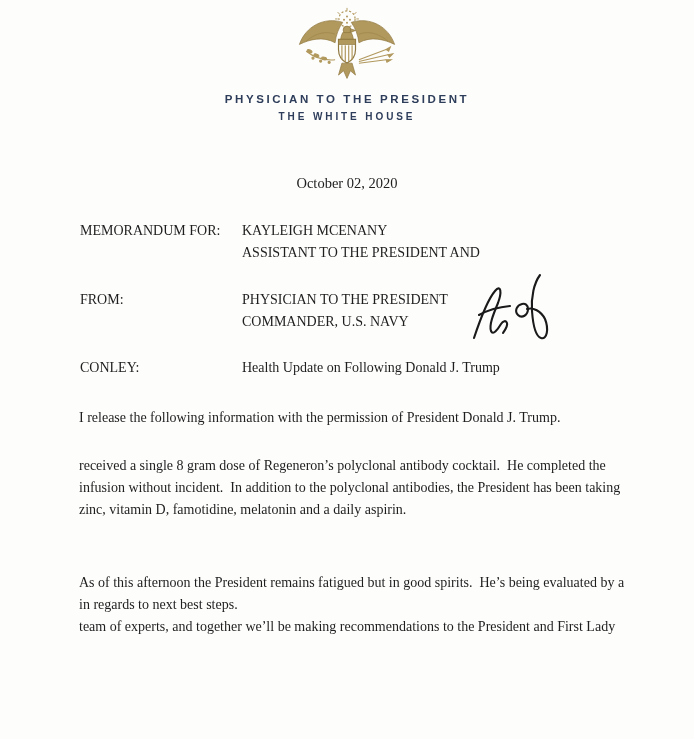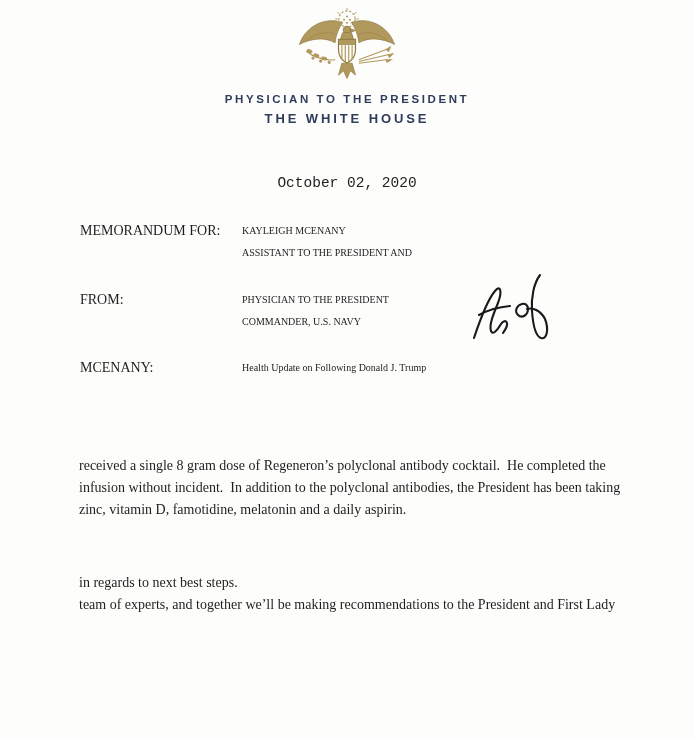--- a/index.html
+++ b/index.html
@@ -19,34 +19,34 @@
     color:var(--ink);
   }
   
   .seal{position:absolute;left:296px;top:6px;width:102px;height:82px;}
   .lh-line{
     position:absolute;left:0;width:694px;text-align:center;
     font-family:"Liberation Sans", sans-serif;
     color:var(--navy);font-weight:600;
   }
   .lh1{top:93px;font-size:11.5px;letter-spacing:2.6px;}
-  .lh2{top:111px;font-size:13px;letter-spacing:2.9px;}
+  .lh2{top:111px;font-size:10px;letter-spacing:2.9px;}
   
   .date{
     position:absolute;left:0;top:175px;width:694px;text-align:center;
-    font-size:14.5px;white-space:pre;font-family:Liberation Mono, monospace;
+    font-size:14.5px;white-space:pre;
   }
   
   .memo-row{position:absolute;left:0;width:694px;}
   .memo-label{
     position:absolute;left:80px;top:0;
     font-size:14px;line-height:22px;white-space:pre;
   }
   .memo-lines{position:absolute;left:242px;top:0;}
-  .memo-line{font-size:10px;line-height:22px;white-space:pre;}
+  .memo-line{font-size:14px;line-height:22px;white-space:pre;}
   .row-memorandum{top:220px;}
   .row-from{top:289px;}
   .row-subject{top:357px;}
   
   .signature{position:absolute;left:464px;top:266px;width:90px;height:82px;}
   
   .para{position:absolute;left:79px;}
   .body-line{font-size:14px;line-height:22px;white-space:pre;}
   .para1{top:407px;}
   .para2{top:455px;}
@@ -151,32 +151,36 @@
   <svg class="signature" viewBox="0 0 90 82" aria-hidden="true">
     <g fill="none" stroke="#1a1a1a" stroke-width="2.1" stroke-linecap="round" stroke-linejoin="round">
       <path d="M10,72 C16,54 25,32 31,25 C37,18 38,26 34,37 C29,49 25,59 27,65 C29,70 34,63 37,58 C39,55 42,54 43,57 C44,60 41,64 39,67"></path>
       <path d="M15,49 C24,44 35,41 46,40"></path>
       <path d="M58,38 C53,39 50,45 54,49 C58,53 64,49 64,43 C64,39 61,37 58,38"></path>
       <path d="M76,9 C70,17 67,31 68,45 C69,59 71,70 77,72 C83,74 85,63 81,53 C77,45 69,41 63,43"></path>
     </g>
   </svg>
 
   <div class="memo-row row-subject">
-    <div class="memo-label">MCENANY:</div>
+    <div class="memo-label">CONLEY:</div>
     <div class="memo-lines">
       <div class="memo-line">Health Update on Following Donald J. Trump</div>
     </div>
   </div>
 
+  <div class="para para1">
+    <div class="body-line">I release the following information with the permission of President Donald J. Trump.</div>
+  </div>
 
   <div class="para para2">
     <div class="body-line">received a single 8 gram dose of Regeneron’s polyclonal antibody cocktail.  He completed the</div>
     <div class="body-line">infusion without incident.  In addition to the polyclonal antibodies, the President has been taking</div>
     <div class="body-line">zinc, vitamin D, famotidine, melatonin and a daily aspirin.</div>
   </div>
 
   <div class="para para3">
+    <div class="body-line">As of this afternoon the President remains fatigued but in good spirits.  He’s being evaluated by a</div>
     <div class="body-line">in regards to next best steps.</div>
     <div class="body-line">team of experts, and together we’ll be making recommendations to the President and First Lady</div>
   </div>
 
 
 </div>
 
 </body></html>

